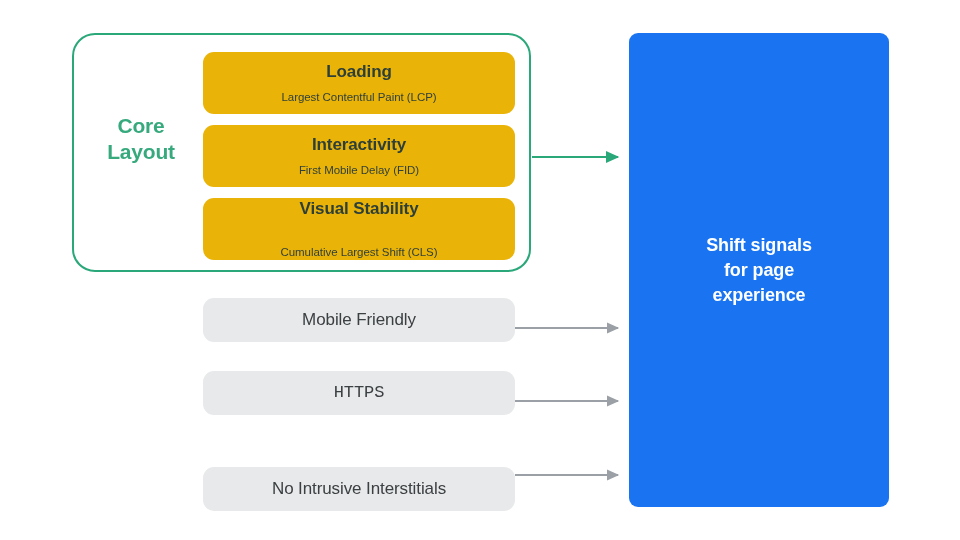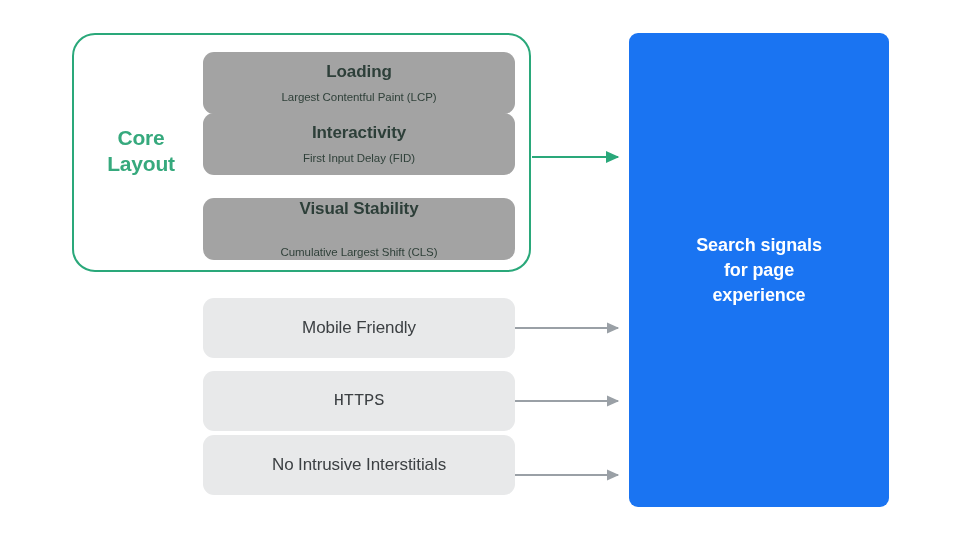--- a/index.html
+++ b/index.html
@@ -40,40 +40,39 @@
     position: absolute;
     left: 96px;
     top: 113px;
     width: 90px;
     text-align: center;
     color: #36a97d;
     font-size: 21px;
     font-weight: bold;
     line-height: 26px;
     letter-spacing: -0.2px;
-    margin-top: 12px;
   }
   .cwv-label span { display: block; }
 
   
   .metric-card {
     position: absolute;
     left: 203px;
     width: 312px;
     height: 62px;
-    background: #a3a3a3;
+    background: #eab308;
     border-radius: 11px;
     box-sizing: border-box;
     display: flex;
     flex-direction: column;
     align-items: center;
     justify-content: center;
   }
   .metric-card.m1 { top: 52px; }
-  .metric-card.m2 { top: 113px; }
+  .metric-card.m2 { top: 125px; }
   .metric-card.m3 { top: 198px; justify-content: space-between; }
 
   .metric-title {
     color: #2d3f39;
     font-size: 17px;
     font-weight: bold;
     line-height: 21px;
     letter-spacing: -0.1px;
   }
   .metric-sub {
@@ -83,31 +82,31 @@
     line-height: 16px;
     margin-top: 7px;
     letter-spacing: -0.05px;
   }
 
   
   .signal-card {
     position: absolute;
     left: 203px;
     width: 312px;
-    height: 60px;
+    height: 44px;
     background: #e8e9ea;
     border-radius: 11px;
     box-sizing: border-box;
     display: flex;
     align-items: center;
     justify-content: center;
   }
   .signal-card.s1 { top: 298px; }
   .signal-card.s2 { top: 371px; font-family: Liberation Mono, monospace; }
-  .signal-card.s3 { top: 435px; }
+  .signal-card.s3 { top: 467px; }
 
   .signal-label {
     color: #3c4043;
     font-size: 17px;
     font-weight: normal;
     line-height: 22px;
     letter-spacing: -0.1px;
   }
 
   
@@ -181,39 +180,39 @@
     <span>Layout</span>
   </div>
 
   <div class="metric-card m1">
     <div class="metric-title">Loading</div>
     <div class="metric-sub">Largest Contentful Paint (LCP)</div>
   </div>
 
   <div class="metric-card m2">
     <div class="metric-title">Interactivity</div>
-    <div class="metric-sub">First Input Delay (FID)</div>
+    <div class="metric-sub">First Mobile Delay (FID)</div>
   </div>
 
   <div class="metric-card m3">
     <div class="metric-title">Visual Stability</div>
     <div class="metric-sub">Cumulative Largest Shift (CLS)</div>
   </div>
 
   <div class="signal-card s1">
     <div class="signal-label">Mobile Friendly</div>
   </div>
 
   <div class="signal-card s2">
     <div class="signal-label">HTTPS</div>
   </div>
 
   <div class="signal-card s3">
     <div class="signal-label">No Intrusive Interstitials</div>
   </div>
 
   <div class="outcome-panel">
-    <div class="outcome-text">Search signals
+    <div class="outcome-text">Shift signals
 for page
 experience</div>
   </div>
 
 </div>
 
 </body></html>

